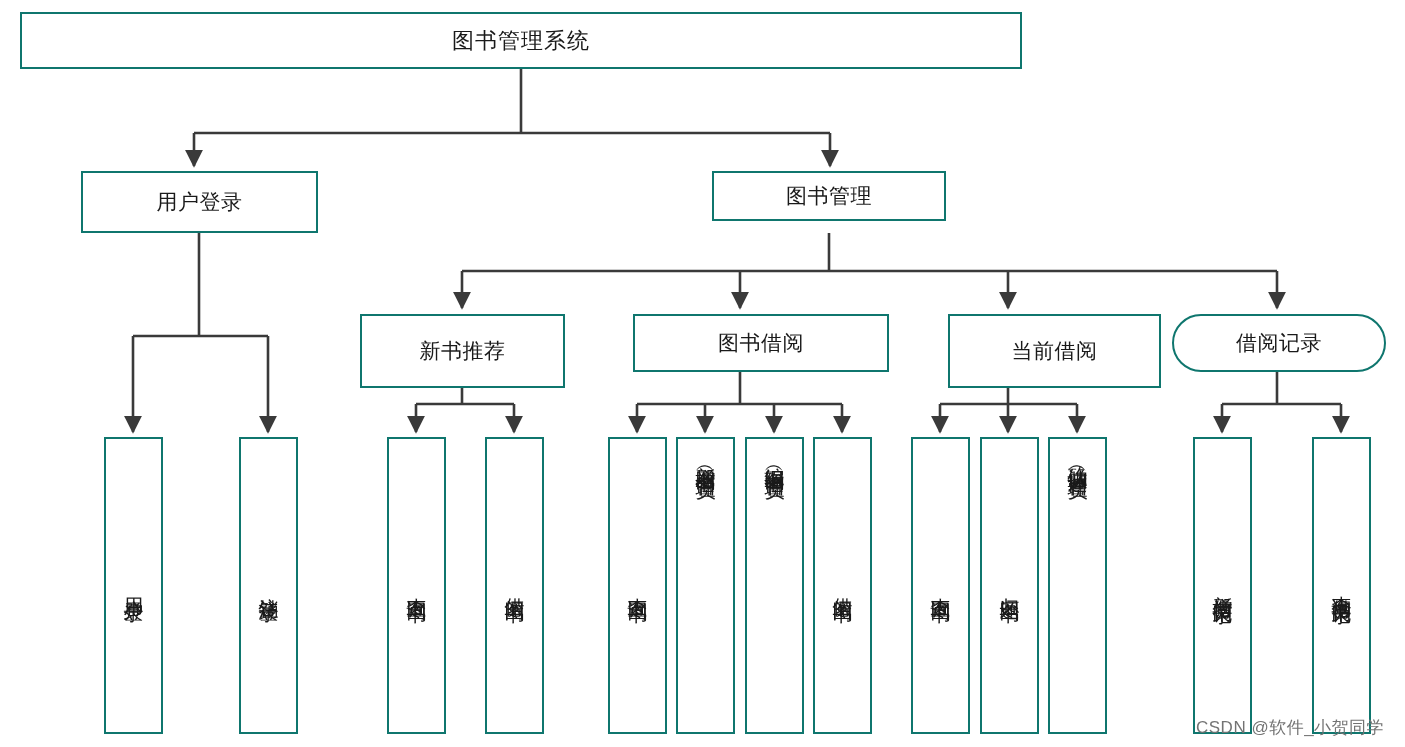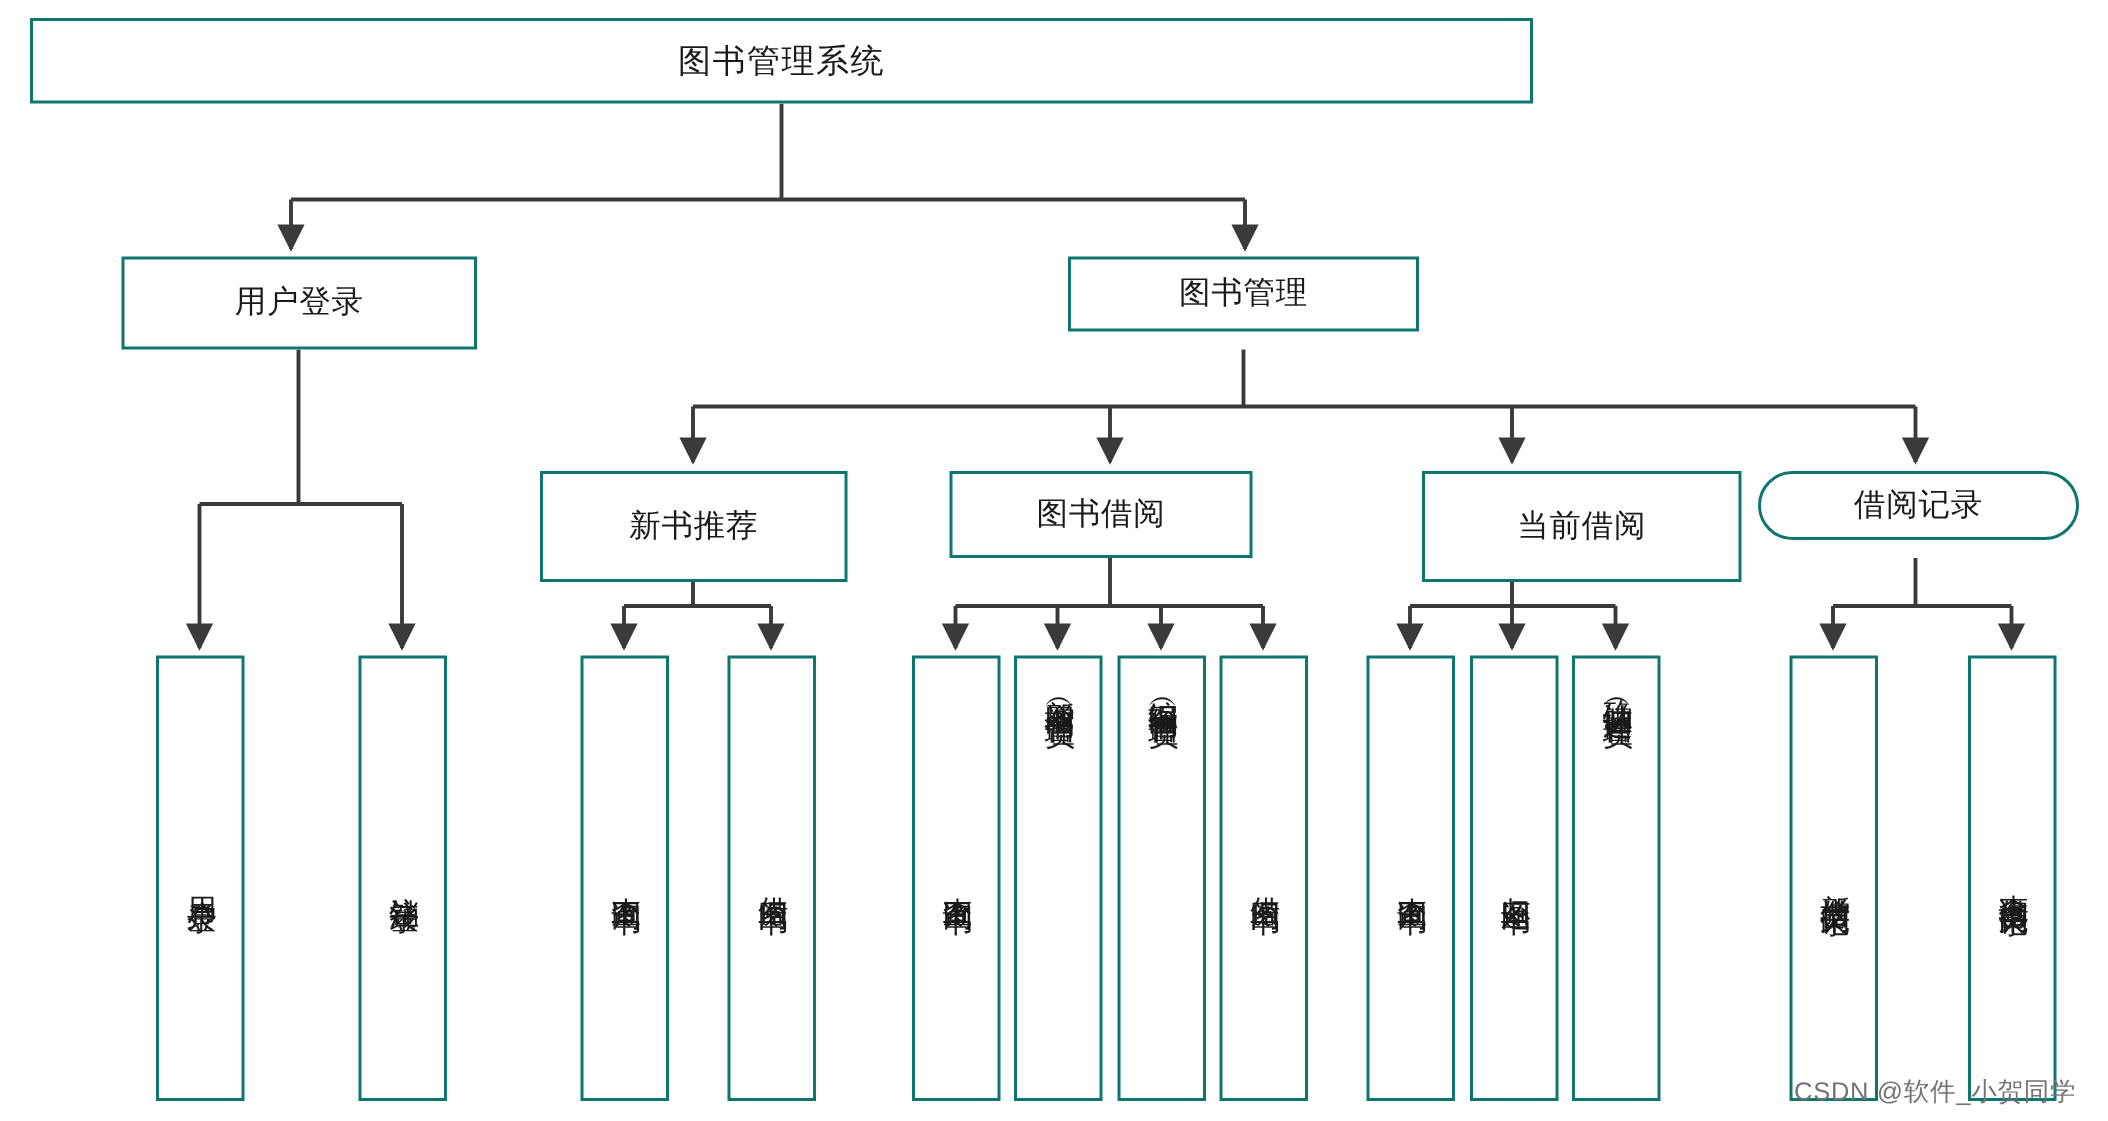--- a/index.html
+++ b/index.html
@@ -145,27 +145,27 @@
   <div class="node horizontal" style="left:81px; top:171px; width:237px; height:62px;">
     <span class="label">用户登录</span>
   </div>
   <div class="node horizontal" style="left:712px; top:171px; width:234px; height:50px;">
     <span class="label">图书管理</span>
   </div>
 
   <div class="node horizontal" style="left:360px; top:314px; width:205px; height:74px;">
     <span class="label">新书推荐</span>
   </div>
-  <div class="node horizontal" style="left:633px; top:314px; width:202px; height:58px;">
+  <div class="node horizontal" style="left:633px; top:314px; width:256px; height:58px;">
     <span class="label">图书借阅</span>
   </div>
   <div class="node horizontal" style="left:902px; top:314px; width:213px; height:74px;margin-left:46px;">
     <span class="label">当前借阅</span>
   </div>
-  <div class="node horizontal" style="left:1172px; top:314px; width:214px; height:46px;border-radius:29px;">
+  <div class="node horizontal" style="left:1172px; top:314px; width:214px; height:58px;border-radius:29px;">
     <span class="label">借阅记录</span>
   </div>
 
   <div class="node vertical center" style="left:104px; top:437px; width:59px; height:297px;">
     <span class="label">用户登录</span>
   </div>
   <div class="node vertical center" style="left:239px; top:437px; width:59px; height:297px;">
     <span class="label">注销登录</span>
   </div>
 

